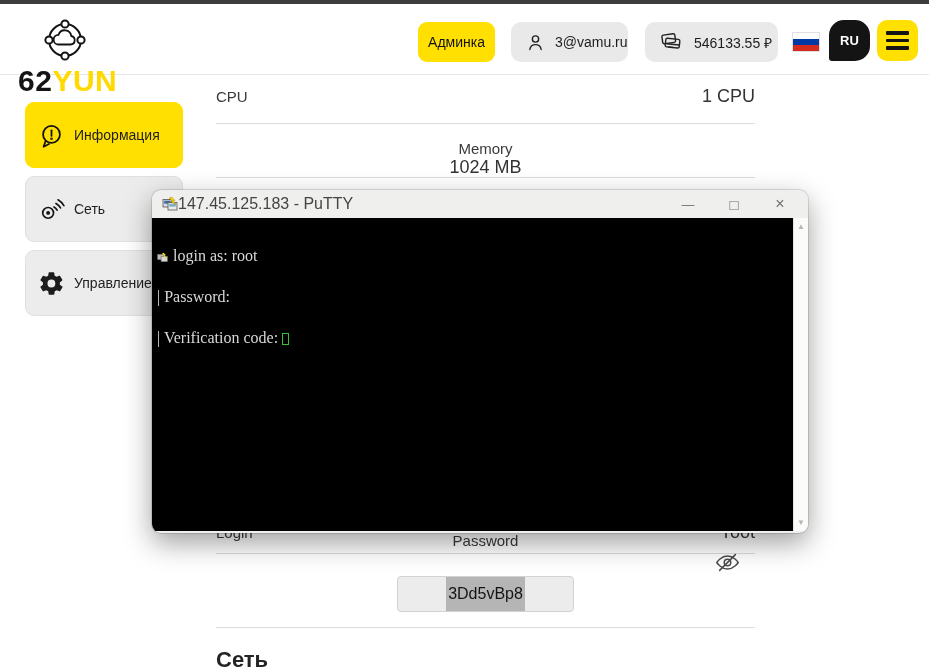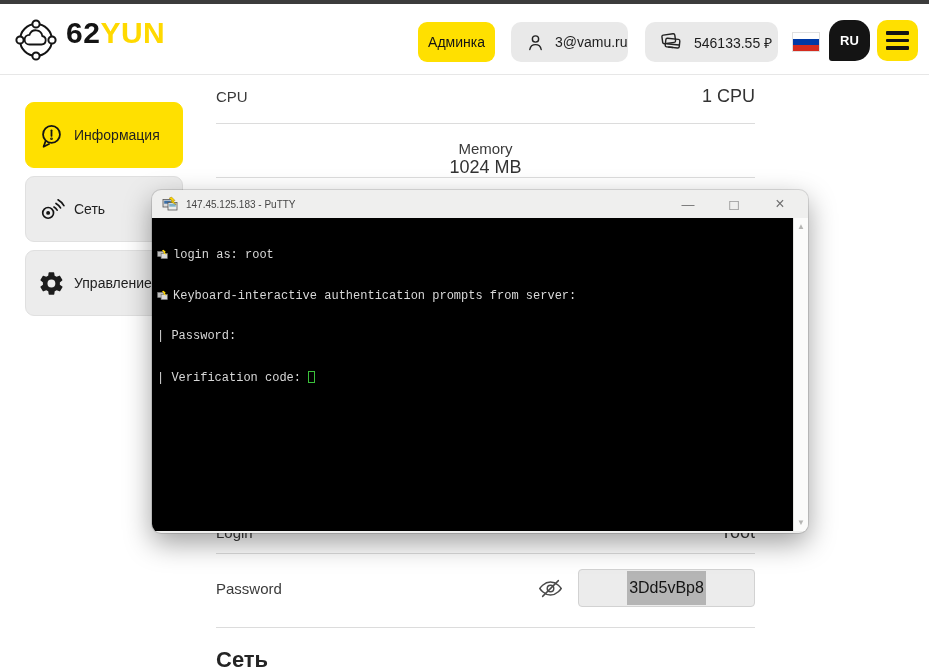--- a/index.html
+++ b/index.html
@@ -5,21 +5,21 @@
   * { margin:0; padding:0; box-sizing:border-box; }
   html,body { background:#fff; }
   body { font-family:"Liberation Sans", sans-serif; }
   #app { position:relative; width:929px; height:670px; background:#fff; overflow:hidden; }
 
   
   .top-strip { position:absolute; left:0; top:0; width:929px; height:4px; background:#3c3c3c; }
 
   
   .header { position:absolute; left:0; top:4px; width:929px; height:71px; background:#fff; border-bottom:1px solid #e7e7e7; z-index:20; }
-  .logo { position:absolute; left:12px; top:12px; display:flex; align-items:flex-start; }
+  .logo { position:absolute; left:12px; top:12px; display:flex; align-items:center;flex-direction:column; }
   .logo svg { width:48px; height:48px; }
   .logo-text { font-size:30px; font-weight:700; letter-spacing:.5px; margin-left:6px; }
   .logo-black { color:#141414; }
   .logo-yellow { color:#ffd900; }
 
   .btn-admin { position:absolute; left:418px; top:18px; width:77px; height:40px; background:#ffe000; border:none; border-radius:9px; font-family:inherit; font-size:14px; font-weight:500; color:#141414; cursor:pointer; }
   .pill { position:absolute; top:18px; height:40px; background:#e9e9e9; border-radius:10px; display:flex; align-items:center; padding:0 14px; gap:9px; cursor:pointer; }
   .pill-user { left:511px; width:117px; }
   .pill-balance { left:645px; width:133px; }
   .pill span { font-size:14px; font-weight:500; color:#1d1d1d; white-space:nowrap; }
@@ -39,34 +39,34 @@
   .side-item .lbl { font-size:14px; color:#1f1f1f; white-space:nowrap; }
   .side-item svg { flex:0 0 auto; }
   .side-item + .side-item { margin-top:0; }
 
   
   .detail-row { position:absolute; left:216px; width:539px; display:flex; justify-content:space-between; align-items:center; z-index:1; }
   .detail-row .dlabel { font-size:15px; color:#3a3a3a; }
   .detail-row .dvalue { font-size:18px; color:#333; }
   .divider { position:absolute; left:216px; width:539px; height:1px; background:#dcdcdc; z-index:1; }
 
-  .row-pass { top:568px; height:40px; }
+  .row-pass { top:532px; height:40px;flex-direction:column; }
   .eye-wrap { margin-left:auto; margin-right:14px; cursor:pointer; display:flex; align-items:center; }
   .pass-input { width:177px; height:38px; background:#ececec; border:1px solid #d2d2d2; border-radius:4px; display:flex; align-items:center; justify-content:center; cursor:text; }
   .pass-input .sel { background:#b5b5b5; font-size:16px; color:#141414; padding:8px 2px; }
 
   .section-heading { position:absolute; left:216px; top:647px; font-size:22px; font-weight:700; color:#242424; z-index:1; }
 
   
   .putty { position:absolute; left:152px; top:190px; width:656px; height:343px; background:#efefee; border-radius:9px; box-shadow:0 10px 28px rgba(0,0,0,.38), 0 0 0 1px rgba(0,0,0,.12); z-index:50; overflow:hidden; }
   .putty-titlebar { position:absolute; left:0; top:0; width:100%; height:28px; display:flex; align-items:center; padding:0 10px; }
-  .putty-title { font-size:10px; color:#454545; margin-left:8px; }
+  .putty-title { font-size:16px; color:#454545; }
   .putty-controls { margin-left:auto; display:flex; align-items:center; gap:30px; padding-right:10px; }
   .putty-controls .wbtn { font-size:13px; color:#707070; cursor:pointer; width:16px; text-align:center; }
-  .term { position:absolute; left:0; top:28px; right:15px; bottom:2px; background:#000; padding:4px 0 0 5px; font-family:Liberation Mono, monospace; font-size:12px; line-height:13.5px; color:#d8d8d8; white-space:pre; cursor:text; }
+  .term { position:absolute; left:0; top:28px; right:15px; bottom:2px; background:#000; padding:4px 0 0 5px; font-family:Liberation Serif, serif; font-size:16px; line-height:13.5px; color:#d8d8d8; white-space:pre; cursor:text; }
   .term-line { display:block; }
   .mini-ic { display:inline-block; vertical-align:-2px; margin-right:5px; }
   .cursor-box { display:inline-block; width:7px; height:12px; border:1px solid #3ac13a; vertical-align:-2px; }
   .term-scroll { position:absolute; top:28px; right:0; width:15px; bottom:2px; background:#fbfbfa; border-left:1px solid #e4e4e2; }
   .term-scroll .arr { position:absolute; left:0; width:100%; text-align:center; font-size:8px; color:#b5b5b3; cursor:pointer; }
   .term-scroll .arr.up { top:4px; }
   .term-scroll .arr.down { bottom:4px; }
 </style>
 </head>
 <body>
@@ -213,25 +213,20 @@
         <span class="wbtn" style="font-size:16px;">×</span>
       </span>
     </div>
 
     <div class="term">
       <span class="term-line"><svg class="mini-ic" width="11" height="11" viewBox="0 0 16 16">
             <rect x="1" y="3.5" width="9" height="7.5" fill="#bdbdbd" stroke="#777" stroke-width="1"></rect>
             <rect x="6" y="6.5" width="9" height="7.5" fill="#d8d8d8" stroke="#777" stroke-width="1"></rect>
             <polygon points="9.5,1 13,4.5 11.3,5 14,8.6 8.8,5.8 10.5,5.1 7.2,2.2" fill="#ffd700"></polygon>
           </svg><span>login as: root</span></span>
-      <span class="term-line"><svg class="mini-ic" width="11" height="11" viewBox="0 0 16 16">
-            <rect x="1" y="3.5" width="9" height="7.5" fill="#bdbdbd" stroke="#777" stroke-width="1"></rect>
-            <rect x="6" y="6.5" width="9" height="7.5" fill="#d8d8d8" stroke="#777" stroke-width="1"></rect>
-            <polygon points="9.5,1 13,4.5 11.3,5 14,8.6 8.8,5.8 10.5,5.1 7.2,2.2" fill="#ffd700"></polygon>
-          </svg><span>Keyboard-interactive authentication prompts from server:</span></span>
       <span class="term-line"><span>| Password:</span></span>
       <span class="term-line"><span>| Verification code: </span><span class="cursor-box"></span></span>
     </div>
 
     <div class="term-scroll">
       <span class="arr up">▲</span>
       <span class="arr down">▼</span>
     </div>
   </div>
 </div>

